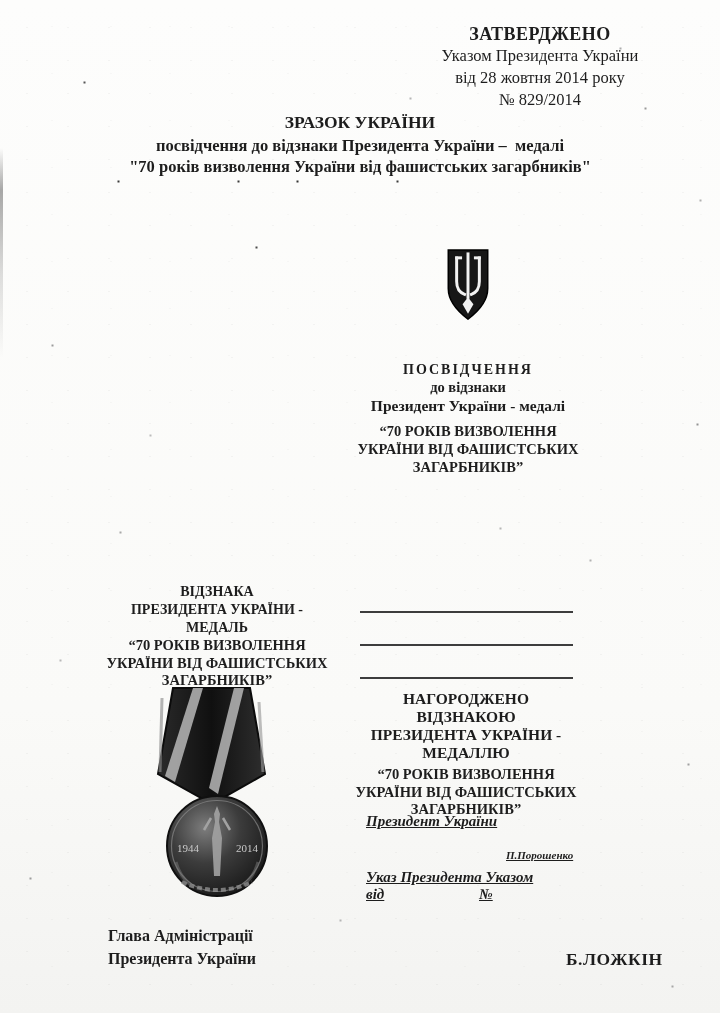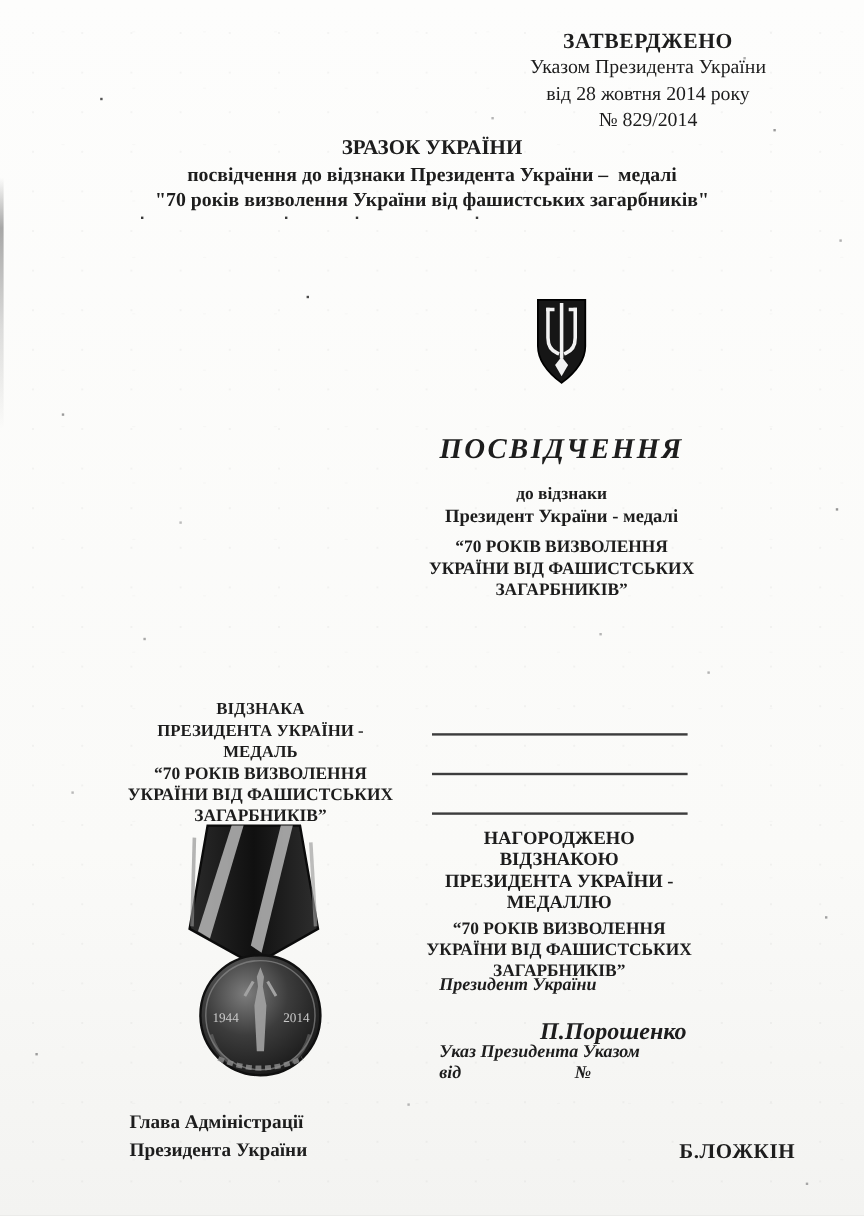--- a/index.html
+++ b/index.html
@@ -38,39 +38,39 @@
     font-size:16.5px;line-height:22px;}
   .approval-h{font-size:18px;font-weight:bold;letter-spacing:.5px;}
 
   .doc-title{position:absolute;top:112px;left:40px;width:640px;text-align:center;
     font-weight:bold;font-size:16.5px;line-height:21px;}
   .doc-title-h{font-size:17.5px;margin-bottom:2px;}
 
   .emblem{position:absolute;left:444px;top:247px;width:48px;height:77px;}
 
   .cert{position:absolute;top:362px;left:336px;width:264px;text-align:center;font-weight:bold;}
-  .cert-h{font-size:24px;letter-spacing:2px;margin-bottom:14px;font-style:italic;}
+  .cert-h{font-size:14px;letter-spacing:2px;}
   .cert-sub1{font-size:14.5px;line-height:18px;}
   .cert-sub2{font-size:15.5px;line-height:19px;margin-bottom:7px;}
   .medal-title-line{font-size:14.5px;line-height:18px;}
 
   .award{position:absolute;top:583px;left:84px;width:266px;text-align:center;font-weight:bold;}
   .award .ln{font-size:14px;line-height:18px;}
   .mt{font-size:14.5px;line-height:17.5px;font-weight:bold;}
 
   .wline{position:absolute;left:360px;width:213px;height:0;
     border-top:2px solid #3d3d3d;}
 
   .awarded{position:absolute;top:690px;left:340px;width:252px;text-align:center;font-weight:bold;}
   .awarded .ln{font-size:15.5px;line-height:18px;}
   .awarded .mt-first{margin-top:4px;}
 
-  .sig{position:absolute;font-style:italic;font-weight:bold;font-size:15px;white-space:nowrap;}
+  .sig{position:absolute;font-style:italic;font-weight:bold;font-size:15px;white-space:nowrap;text-decoration:underline;}
   #sig-president{left:366px;top:813px;}
-  #sig-name{left:450px;top:849px;font-size:20px;}
+  #sig-name{left:506px;top:849px;font-size:11px;}
   #sig-decree{left:366px;top:869px;}
   #sig-vid{left:366px;top:886px;}
   #sig-no{left:479px;top:886px;}
 
   .footer-left{position:absolute;left:108px;top:925px;font-weight:bold;font-size:16px;line-height:22.5px;}
   .footer-right{position:absolute;left:566px;top:949px;font-weight:bold;font-size:17.5px;letter-spacing:.5px;text-align:right;}
 
   .medal{position:absolute;left:148px;top:686px;width:138px;height:212px;}
   .medal-years{font-family:"Liberation Serif","DejaVu Serif",serif;}
 </style>

